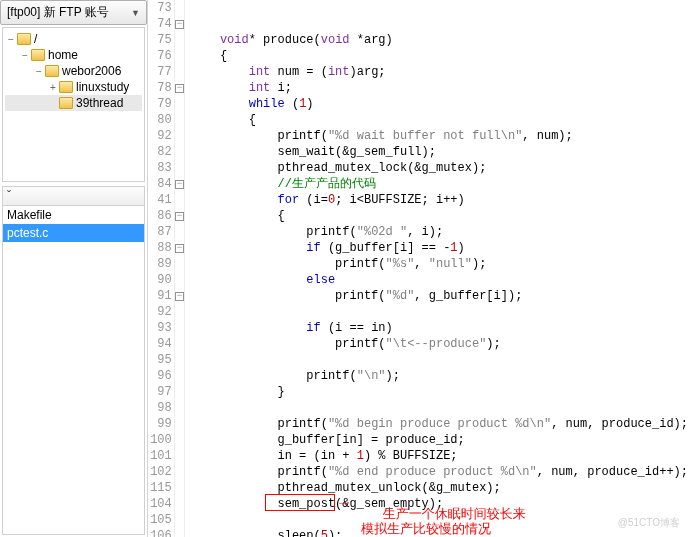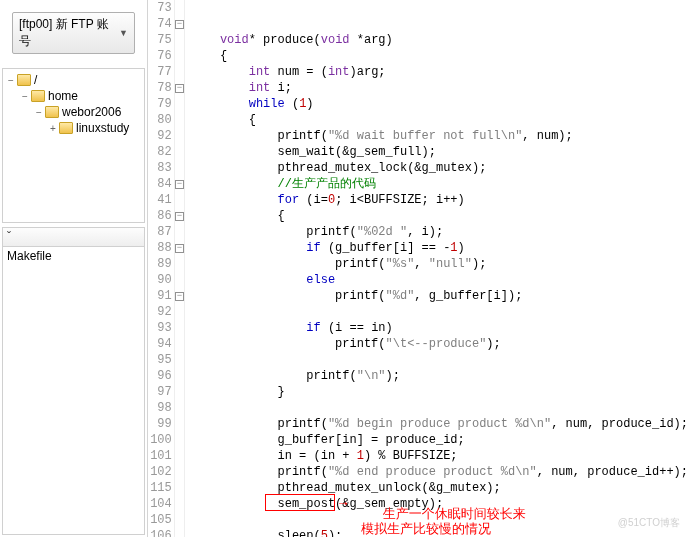--- a/index.html
+++ b/index.html
@@ -1,18 +1,18 @@
 <!DOCTYPE html>
 <html><head>
 <meta charset="utf-8">
 <style>
 *{box-sizing:border-box;margin:0;padding:0}
 body{font-family:"Microsoft YaHei","Segoe UI",Tahoma,sans-serif;font-size:12px;background:#fff;display:flex;width:688px;height:537px;overflow:hidden}
 .left{width:148px;display:flex;flex-direction:column;border-right:1px solid #d4d4d4}
-.ftp-btn{background:linear-gradient(#fdfdfd,#e8e8e8);border:1px solid #b0b0b0;border-radius:2px;margin:12px;padding:3px 6px;display:flex;align-items:center;justify-content:space-between;cursor:pointer}
+.ftp-btn{background:linear-gradient(#fdfdfd,#e8e8e8);border:1px solid #b0b0b0;border-radius:2px;margin:0;padding:3px 6px;display:flex;align-items:center;justify-content:space-between;cursor:pointer}
 .ftp-btn .drop{font-size:9px;color:#555}
 .tree{flex:0 0 auto;border:1px solid #d0d0d0;margin:2px;background:#fff;padding:3px 2px;height:155px;overflow:auto}
 .tree-item{display:flex;align-items:center;padding:1px 0;white-space:nowrap}
 .tree-item.sel{background:#e8e8e8}
 .fold-ico{width:14px;height:12px;background:linear-gradient(#ffe9a6,#f0c24c);border:1px solid #c9a227;border-radius:1px;margin-right:3px;flex-shrink:0}
 .tw{width:12px;text-align:center;color:#666;font-size:10px}
 .ind{display:inline-block}
 .filelist{border:1px solid #d0d0d0;margin:2px;background:#fff;flex:1}
 .filelist .hdr{background:linear-gradient(#fdfdfd,#eee);border-bottom:1px solid #d0d0d0;padding:2px 4px;color:#444}
 .file-row{padding:2px 4px}
@@ -61,25 +61,32 @@
         <span class="tw">−</span>
         <span class="fold-ico"></span>
         <span>webor2006</span>
       </div>
       <div class="tree-item">
         <span class="ind" style="width: 42px;"></span>
         <span class="tw">+</span>
         <span class="fold-ico"></span>
         <span>linuxstudy</span>
       </div>
+      <div class="tree-item sel">
+        <span class="ind" style="width: 42px;"></span>
+        <span class="tw"></span>
+        <span class="fold-ico"></span>
+        <span>39thread</span>
+      </div>
     </div>
   <div class="filelist">
     <div class="hdr">ˇ</div>
     <div id="files">
         <div class="file-row">Makefile</div>
+        <div class="file-row sel">pctest.c</div>
       </div>
   </div>
 </div>
 
 <div class="code">
   <div class="gutter" id="gutter">
       <div>73</div>
       <div>74</div>
       <div>75</div>
       <div>76</div>

